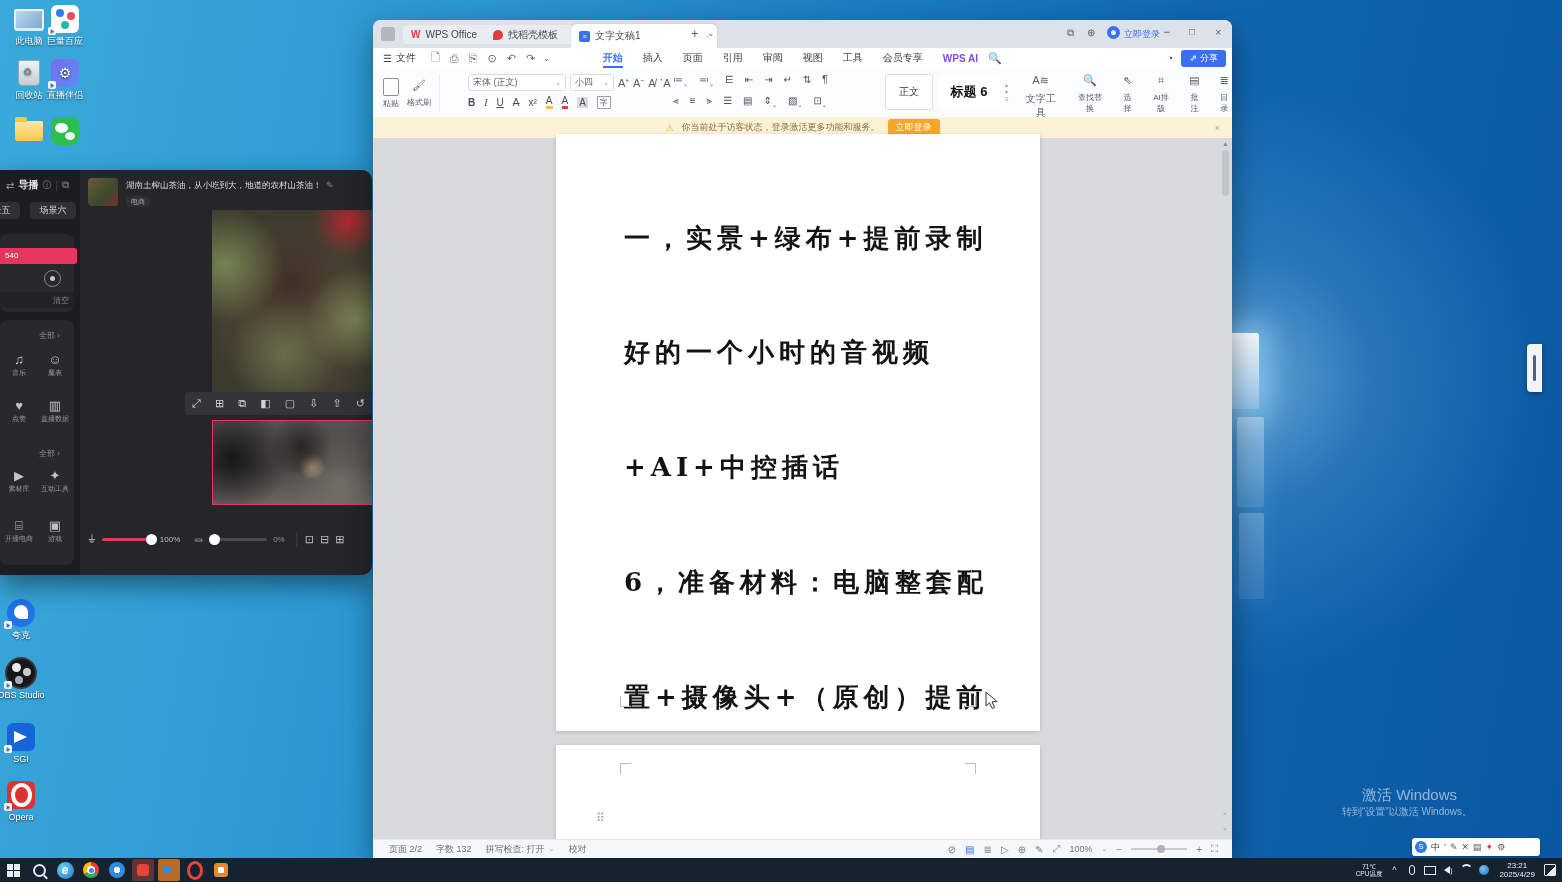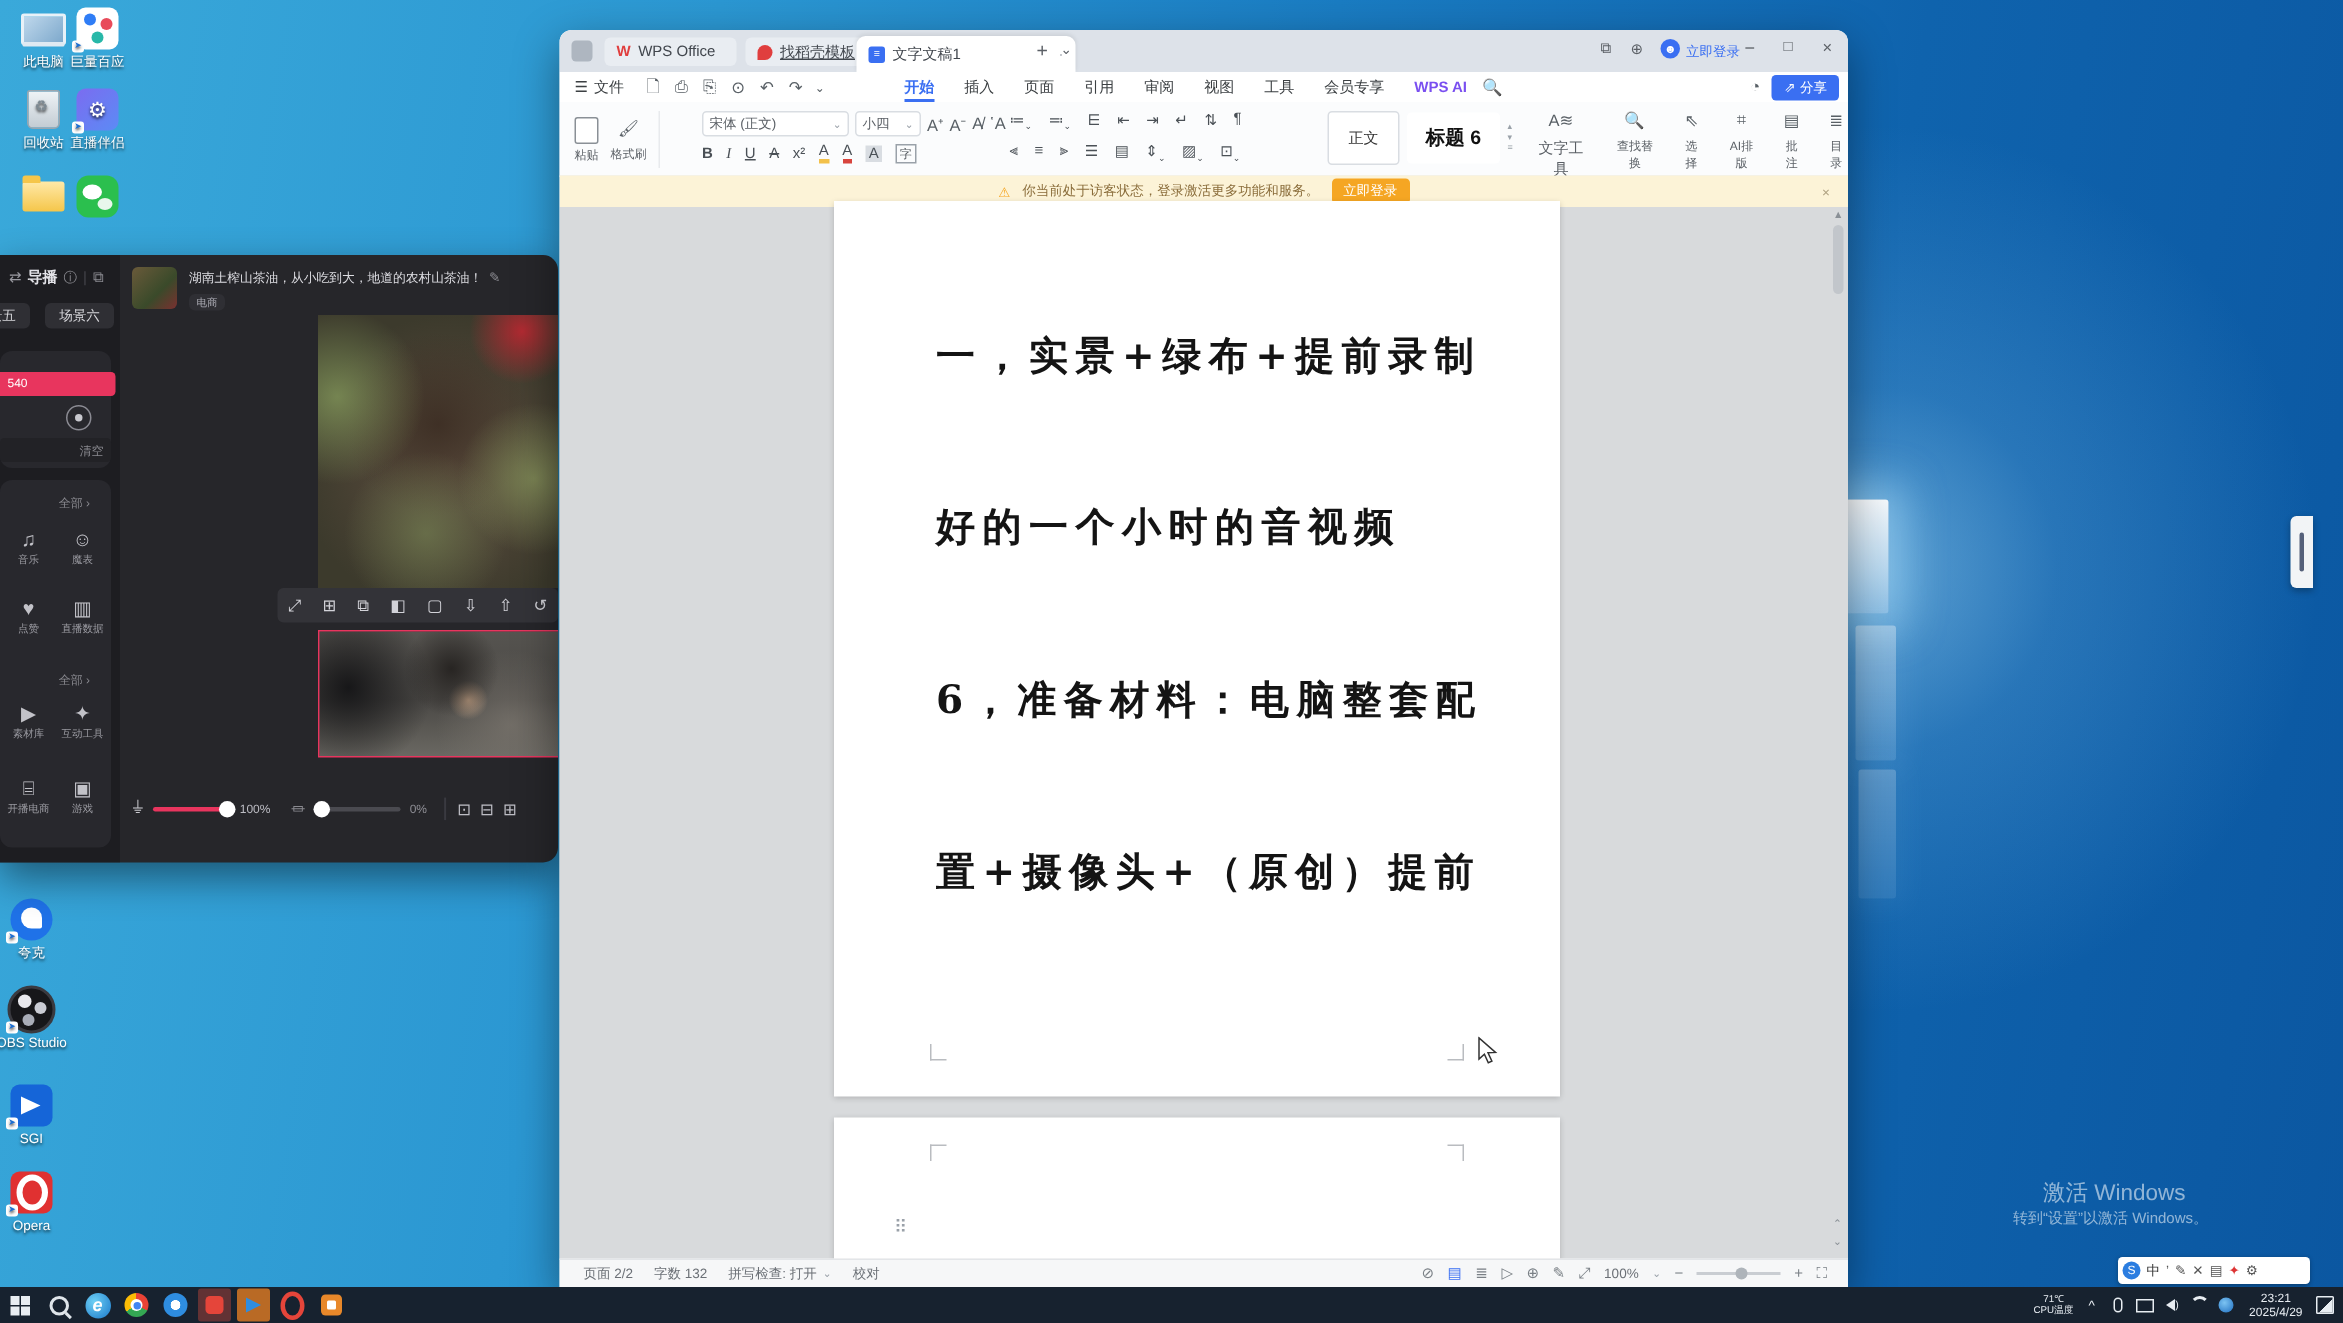--- a/index.html
+++ b/index.html
@@ -283,21 +283,21 @@
     </div>
   </div>
 
   <div id="wps">
     <div class="tabstrip">
       <span class="abs" style="left:8px;top:7px;width:14px;height:14px;background:#aeb6c0;border-radius:3px;"></span>
       <div class="wtab inact" style="left:30px;width:72px;">
         <span style="color:#e03e3e;font-weight:bold;font-size:10px;">W</span>
         <span>WPS Office</span>
       </div>
-      <div class="wtab inact" style="left:124px;width:80px;text-decoration:underline;">
+      <div class="wtab inact" style="left:112px;width:80px;">
         <span style="width:10px;height:10px;background:#e03e3e;border-radius:50% 50% 50% 0;display:inline-block;"></span>
         <span>找稻壳模板</span>
       </div>
       <div class="wtab act" style="left:198px;width:130px;">
         <span style="width:11px;height:11px;background:#3a6ff2;border-radius:2px;color:#fff;font-size:7px;line-height:11px;text-align:center;">≡</span>
         <span>文字文稿1</span>
         <span style="margin-left:auto;color:#9aa1a9;">·</span>
       </div>
       <span class="abs" style="left:318px;top:6px;font-size:13px;color:#5b6066;">+</span>
       <span class="abs" style="left:334px;top:8px;font-size:9px;color:#5b6066;">⌄</span>
@@ -450,20 +450,21 @@
       <span class="nbtn">立即登录</span>
       <span style="position:absolute;right:12px;color:#b0a383;">×</span>
     </div>
 
     <div class="docarea">
 
       <div class="page" style="top:-4px;height:597px;">
         <div class="dtext" style="position:absolute;left:68px;top:8px;">
           <div>一，实景+绿布+提前录制</div>
           <div>好的一个小时的音视频</div>
+          <div>+AI+中控插话</div>
           <div>6，准备材料：电脑整套配</div>
           <div>置+摄像头+（原创）提前</div>
           
           
           
           
           
           
           
         </div>

